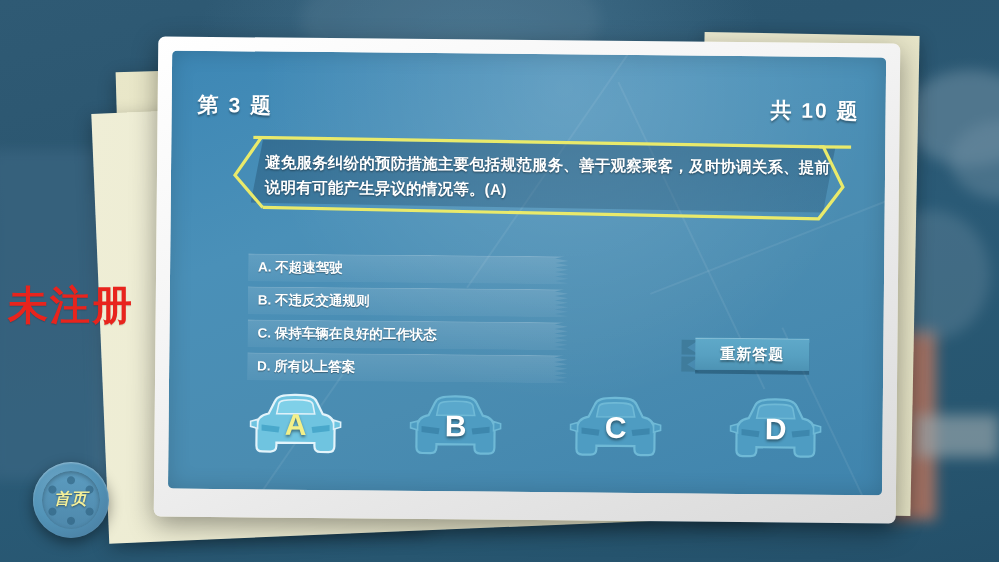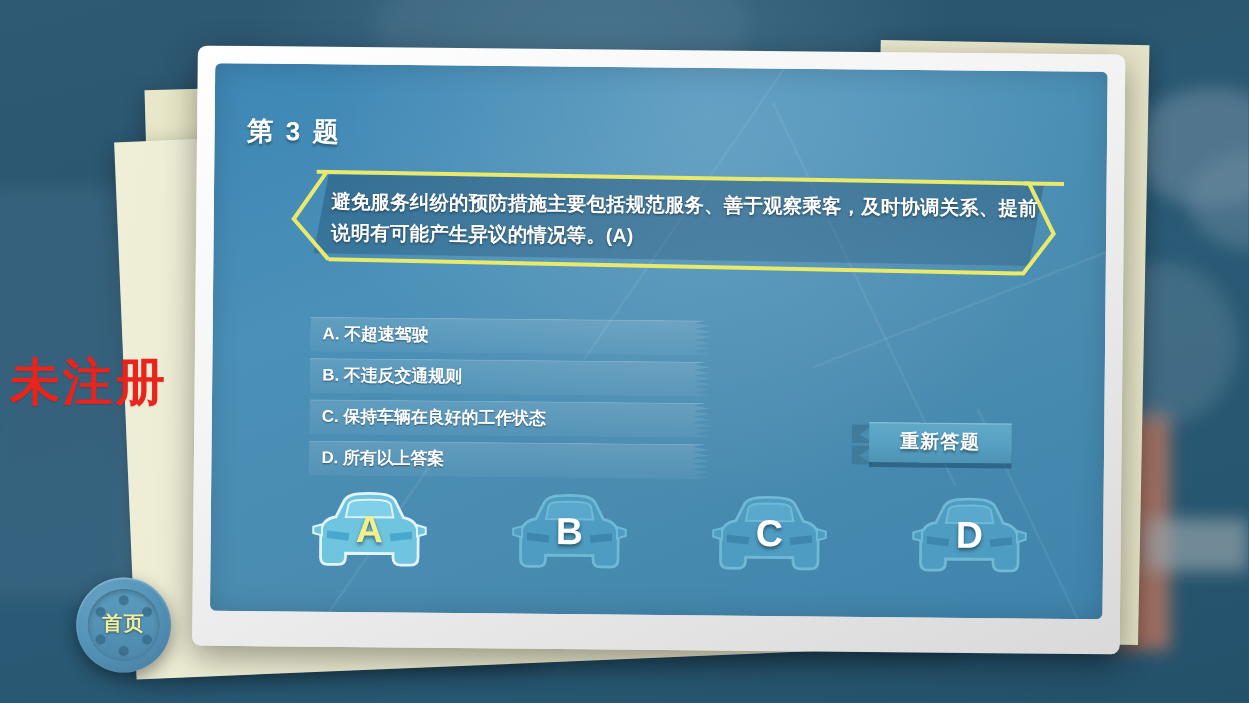--- a/index.html
+++ b/index.html
@@ -124,24 +124,25 @@
   #cars{position:absolute;left:78px;top:336px;width:588px;height:78px;}
   .car{position:absolute;width:94px;height:72px;cursor:pointer;}
   .car-letter{
     position:absolute;left:0;right:0;top:20px;text-align:center;
     font-size:30px;font-weight:bold;
     text-shadow:0 2px 3px rgba(0,0,0,.45);
   }
 
   
   #home{
-    position:absolute;left:61px;top:462px;width:76px;height:76px;border-radius:50%;
+    position:absolute;left:33px;top:462px;width:76px;height:76px;border-radius:50%;
     background:radial-gradient(circle at 36% 30%,#6ba4c4 0%,#5394b8 48%,#47779a 100%);
     box-shadow:0 5px 14px rgba(0,0,0,.42),inset 0 1px 2px rgba(255,255,255,.35);
     cursor:pointer;
+    font-style:italic;
   }
   #home-ring{
     position:absolute;left:9px;top:9px;width:58px;height:58px;border-radius:50%;
     background:
       radial-gradient(circle at 50% 16%, rgba(40,90,120,.55) 3.5px, rgba(0,0,0,0) 4.5px),
       radial-gradient(circle at 82% 32%, rgba(40,90,120,.55) 3.5px, rgba(0,0,0,0) 4.5px),
       radial-gradient(circle at 82% 70%, rgba(40,90,120,.55) 3.5px, rgba(0,0,0,0) 4.5px),
       radial-gradient(circle at 50% 86%, rgba(40,90,120,.55) 3.5px, rgba(0,0,0,0) 4.5px),
       radial-gradient(circle at 18% 70%, rgba(40,90,120,.55) 3.5px, rgba(0,0,0,0) 4.5px),
       radial-gradient(circle at 18% 32%, rgba(40,90,120,.55) 3.5px, rgba(0,0,0,0) 4.5px),
@@ -186,20 +187,23 @@
 
     <div class="mapline d1" style="left:380px;top:-40px;width:2px;height:300px;"></div>
     <div class="mapline d2" style="left:520px;top:10px;width:2px;height:340px;"></div>
     <div class="mapline d3" style="left:600px;top:60px;width:2px;height:260px;"></div>
     <div class="mapline d1" style="left:120px;top:300px;width:2px;height:200px;"></div>
     <div class="mapline d2" style="left:660px;top:260px;width:2px;height:220px;"></div>
 
     <div id="hdr-q">
       <span class="hdr-txt">第 3 题</span>
     </div>
+    <div id="hdr-total">
+      <span class="hdr-txt">共 10 题</span>
+    </div>
 
     <div id="q-banner">
       <div id="q-plate"></div>
       <svg id="q-bracket" viewBox="0 0 628 82" preserveAspectRatio="none">
         <polyline points="38,2 12,40 40,72" fill="none" stroke="#e9ea6b" stroke-width="3.2"></polyline>
         <polyline points="40,72 596,78 620,46 600,6 30,2" fill="none" stroke="#e9ea6b" stroke-width="3.2"></polyline>
         <line x1="596" y1="6" x2="628" y2="6" stroke="#e9ea6b" stroke-width="3.2"></line>
       </svg>
       <div id="q-text">避免服务纠纷的预防措施主要包括规范服务、善于观察乘客，及时协调关系、提前说明有可能产生异议的情况等。(A)</div>
     </div>

